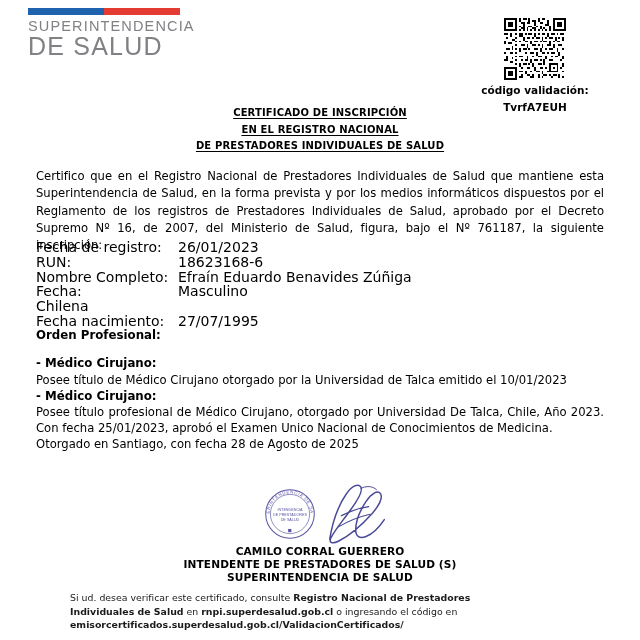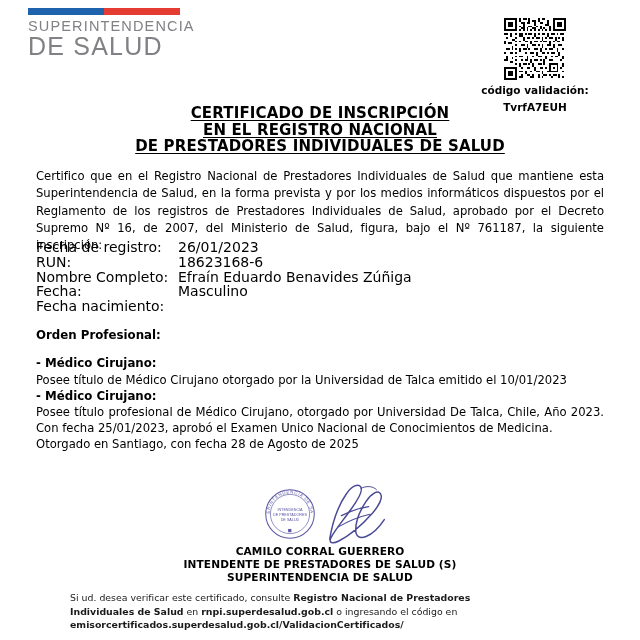--- a/index.html
+++ b/index.html
@@ -87,21 +87,21 @@
   #title {
     position: absolute;
     left: 0;
     top: 105px;
     width: 640px;
     text-align: center;
   }
   #title .tline {
     font-family: "DejaVu Sans", sans-serif;
     font-weight: bold;
-    font-size: 15px;
+    font-size: 10px;
     line-height: 16.5px;
     letter-spacing: 0.15px;
     text-decoration: underline;
     text-underline-offset: 2px;
     display: block;
   }
 
   
   #intro {
     position: absolute;
@@ -454,23 +454,25 @@
     </div>
     <div class="field-row">
       <span class="field-label">Nombre Completo:</span>
       <span class="field-value">Efraín Eduardo Benavides Zúñiga</span>
     </div>
     <div class="field-row">
       <span class="field-label">Fecha:</span>
       <span class="field-value">Masculino</span>
     </div>
     <div class="field-row">
+      <span class="field-value">Chilena</span>
     </div>
     <div class="field-row">
       <span class="field-label">Fecha nacimiento:</span>
+      <span class="field-value">27/07/1995</span>
     </div>
   </div>
 
   <div id="orden">
     <div id="orden-heading">Orden Profesional:</div>
 
     <div class="orden-item">
       <span class="orden-title">- Médico Cirujano:</span>
       <span class="orden-desc">Posee título de Médico Cirujano otorgado por la Universidad de Talca emitido el 10/01/2023</span>
     </div>

